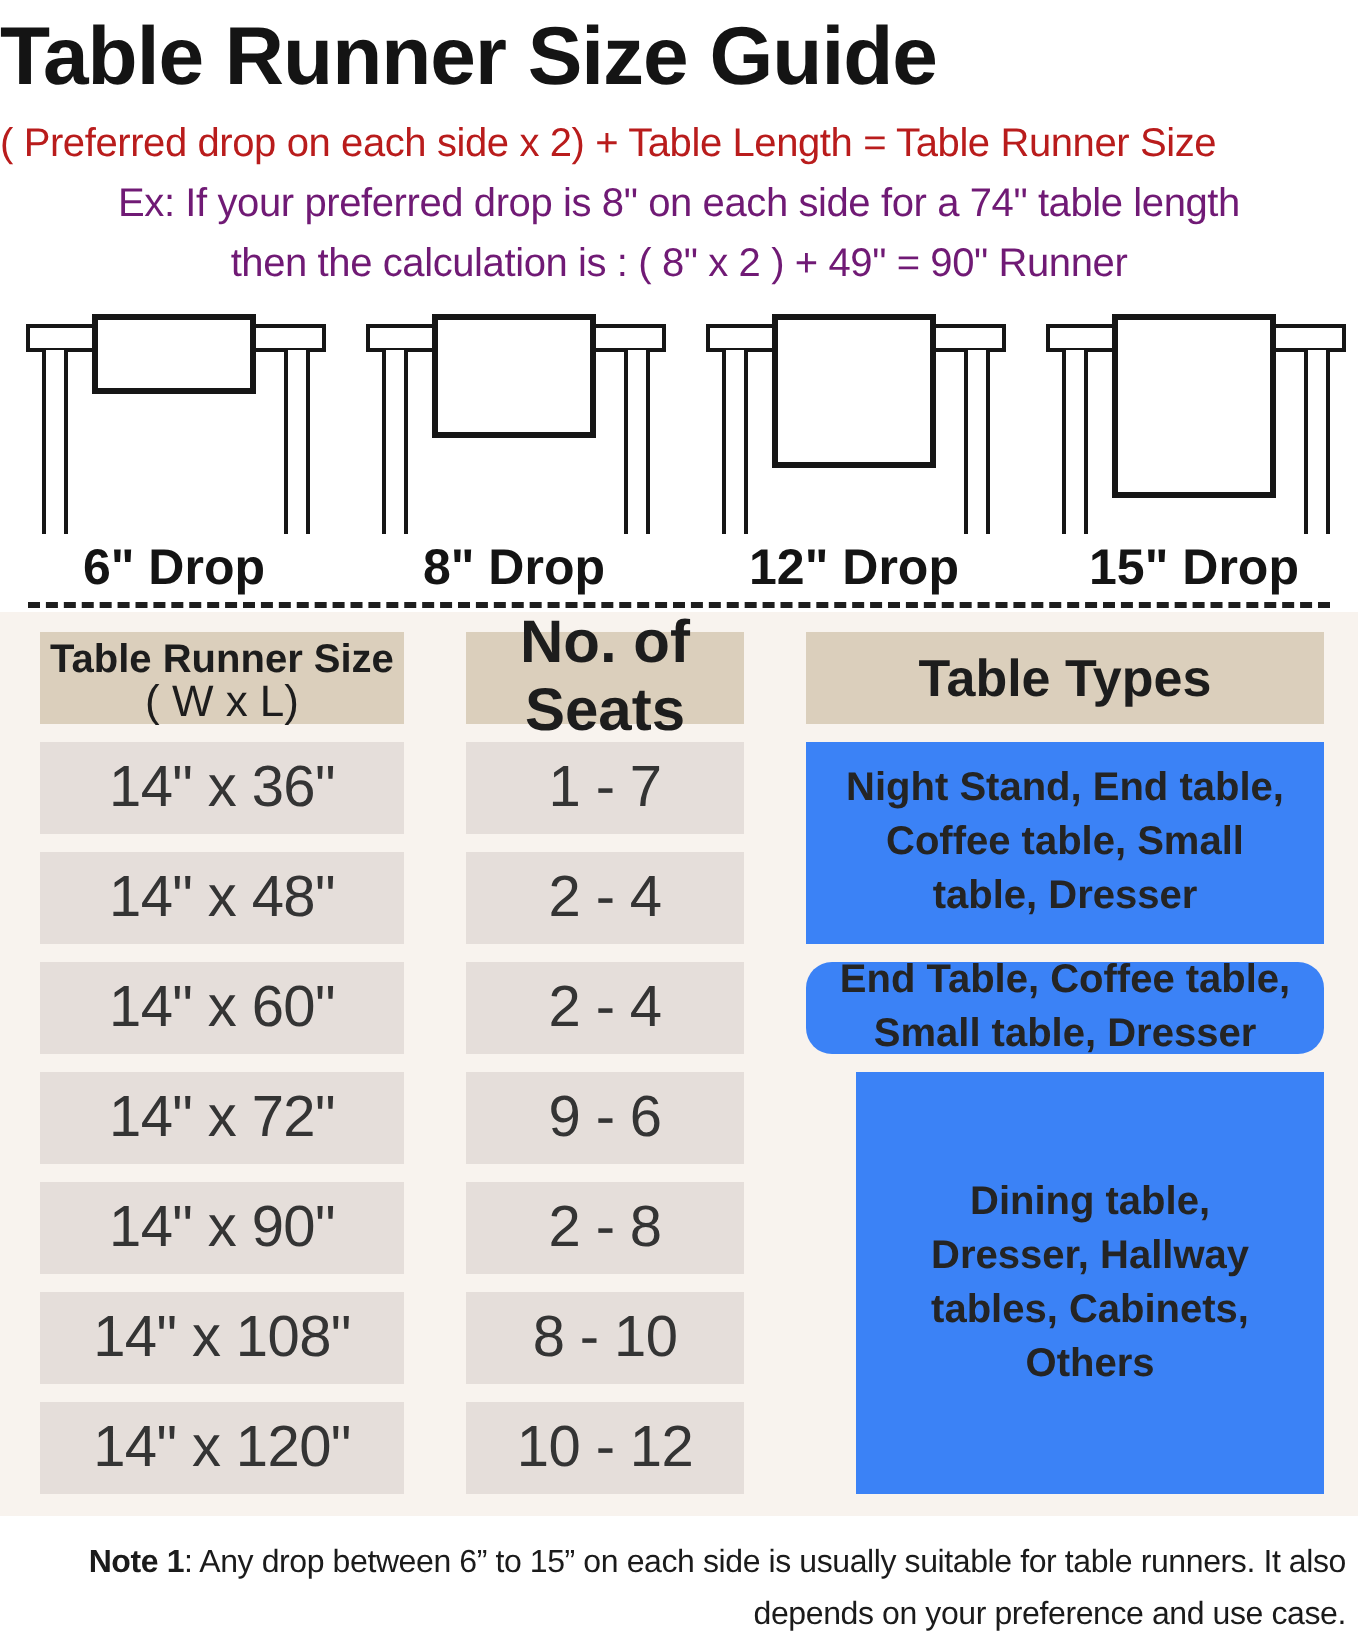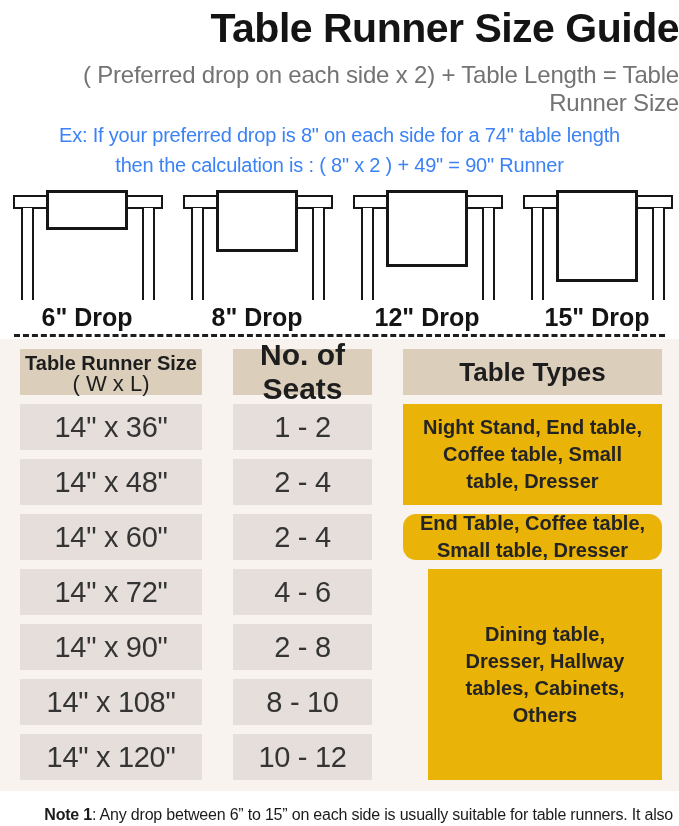--- a/index.html
+++ b/index.html
@@ -7,28 +7,28 @@
   body {
     width: 679px; height: 826px;
     font-family: "Liberation Sans", "DejaVu Sans", sans-serif;
     color: #1c1c1c;
     overflow: hidden;
   }
   .page { width: 679px; height: 826px; position: relative; }
 
   
   .title {
-    text-align: right; font-size: 41px; font-weight: 800;
+    text-align: left; font-size: 41px; font-weight: 800;
     letter-spacing: -0.5px; padding-top: 5px; color: #141414;
   }
   .formula {
-    text-align: right; font-size: 24px; margin-top: 9px; color: #737373;
+    text-align: left; font-size: 20px; margin-top: 9px; color: #b91c1c;
     letter-spacing: -0.2px;
   }
-  .example-line { text-align: center; font-size: 20px; margin-top: 7px; color: #3b82f6; letter-spacing: -0.2px; }
+  .example-line { text-align: center; font-size: 20px; margin-top: 7px; color: #701a75; letter-spacing: -0.2px; }
 
   
   .figs { display: flex; justify-content: space-between; padding: 0 2px; margin-top: 11px; }
   .fig-cell { width: 170px; }
   .fig { position: relative; width: 170px; height: 112px; }
   .tabletop {
     position: absolute; left: 11px; right: 9px; top: 7px; height: 14px;
     border: 2.5px solid #161616; background: #fff;
   }
   .leg {
@@ -67,21 +67,21 @@
     text-align: center;
   }
   .hcell { background: #dbcfbc; color: #1d1d1d; }
   .bcell { background: #e5dedา; background: #e5deda; color: #343434; }
   .h1-title { font-size: 20px; font-weight: 700; line-height: 22px; }
   .h1-sub   { font-size: 22px; font-weight: 400; line-height: 19px; }
   .h2 { font-size: 30px; font-weight: 700; }
   .h3 { font-size: 26px; font-weight: 700; }
   .size-val, .seats-val { font-size: 29px; font-weight: 400; letter-spacing: -0.3px; }
   .type-group {
-    background: #eab308; color: #242424;
+    background: #3b82f6; color: #242424;
     font-size: 20px; font-weight: 700; line-height: 27px;
     white-space: pre-line;
   }
   .tg-1 { grid-column: 3; grid-row: 2 / span 2; }
   .tg-2 { grid-column: 3; grid-row: 4; border-radius: 13px; }
   .tg-3 { grid-column: 3; grid-row: 5 / span 4; margin-left: 25px; }
 
   
   .notes { padding: 11px 6px 0 6px; }
   .note { text-align: right; font-size: 16px; line-height: 26px; color: #1b1b1b; letter-spacing: -0.2px; }
@@ -147,37 +147,37 @@
     <div class="size-grid">
 
       <div class="cell hcell">
         <div class="h1-title">Table Runner Size</div>
         <div class="h1-sub">( W x L)</div>
       </div>
       <div class="cell hcell h2">No. of Seats</div>
       <div class="cell hcell h3">Table Types</div>
 
       <div class="cell bcell size-val">14" x 36"</div>
-      <div class="cell bcell seats-val">1 - 2</div>
+      <div class="cell bcell seats-val">1 - 7</div>
 
       <div class="cell type-group tg-1">Night Stand, End table,
 Coffee table, Small
 table, Dresser</div>
 
       <div class="cell bcell size-val">14" x 48"</div>
       <div class="cell bcell seats-val">2 - 4</div>
 
       <div class="cell bcell size-val">14" x 60"</div>
       <div class="cell bcell seats-val">2 - 4</div>
 
       <div class="cell type-group tg-2">End Table, Coffee table,
 Small table, Dresser</div>
 
       <div class="cell bcell size-val">14" x 72"</div>
-      <div class="cell bcell seats-val">4 - 6</div>
+      <div class="cell bcell seats-val">9 - 6</div>
 
       <div class="cell type-group tg-3">Dining table,
 Dresser, Hallway
 tables, Cabinets,
 Others</div>
 
       <div class="cell bcell size-val">14" x 90"</div>
       <div class="cell bcell seats-val">2 - 8</div>
 
       <div class="cell bcell size-val">14" x 108"</div>

